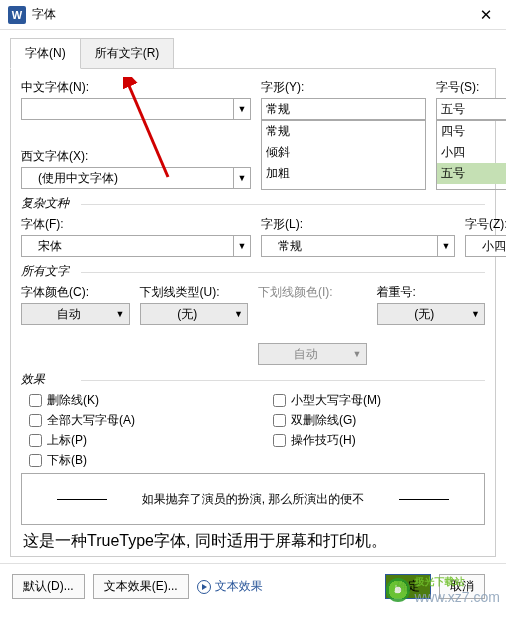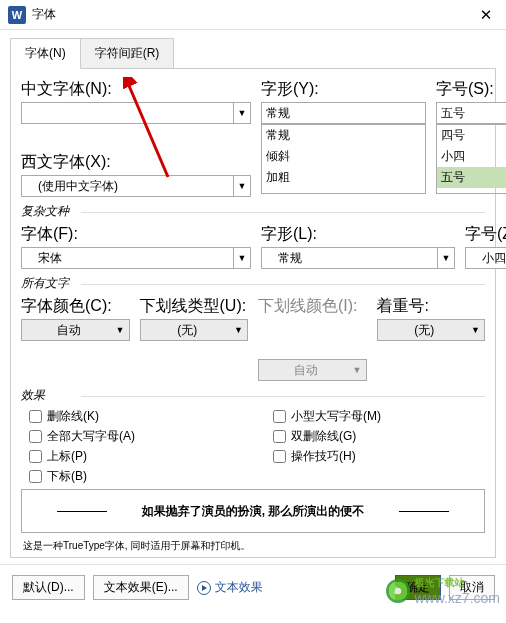--- a/index.html
+++ b/index.html
@@ -8,47 +8,47 @@
 .app-icon { width: 18px; height: 18px; background: #2b579a; color: #fff; display: flex; align-items: center; justify-content: center; font-weight: bold; font-size: 11px; border-radius: 2px; margin-right: 6px; }
 .titlebar-title { flex: 1; font-size: 12px; }
 .close-btn { width: 40px; height: 30px; display: flex; align-items: center; justify-content: center; font-size: 15px; cursor: pointer; }
 .tabs { display: flex; margin: 8px 10px 0 10px; }
 .tab { padding: 6px 14px; border: 1px solid #ccc; border-bottom: none; background: #f0f0f0; cursor: pointer; font-size: 12px; }
 .tab.active { background: #fff; border-bottom: 1px solid #fff; position: relative; z-index: 2; }
 .tab + .tab { margin-left: -1px; }
 .tab-panel { border: 1px solid #ccc; margin: -1px 10px 0 10px; padding: 10px 10px 4px 10px; position: relative; }
 .row { display: flex; gap: 10px; margin-bottom: 4px; }
 .col { display: flex; flex-direction: column; }
-.label { font-size: 16px; margin-bottom: 2px; color: #000; }
+.label { font-size: 12px; margin-bottom: 2px; color: #000; }
 .label.disabled { color: #888; }
 select, input[type=text] { border: 1px solid #aaa; padding: 2px 4px; font-size: 12px; font-family: inherit; background: #fff; height: 22px; }
 .combo { display: flex; }
 .combo input { flex: 1; border-right: none; padding-left: 16px; }
 .combo .combo-arrow { width: 18px; border: 1px solid #aaa; display: flex; align-items: center; justify-content: center; background: #fff; cursor: pointer; font-size: 9px; }
 .highlight-input { background: #2b579a; color: #fff; }
 .listbox { border: 1px solid #aaa; height: 70px; overflow-y: scroll; font-size: 12px; }
 .listbox .item { padding: 2px 4px; cursor: pointer; }
 .listbox .item.selected { background: #c5e0b4; }
 .group-title { font-size: 12px; margin: 6px 0 4px 0; position: relative; font-style: italic; }
 .group-title::after { content: ""; position: absolute; left: 60px; right: 0; top: 50%; border-top: 1px solid #ddd; }
 .group-title span { background: #fff; padding-right: 6px; position: relative; z-index: 1; }
 .dropdown { display: flex; border: 1px solid #aaa; background: #ebebeb; height: 22px; align-items: center; padding: 0 4px; cursor: pointer; }
 .dropdown .dd-text { flex: 1; text-align: center; }
 .dropdown .dd-arrow { font-size: 9px; margin-left: 4px; }
 .dropdown.disabled { color: #888; background: #ebebeb; }
 .effects-grid { display: grid; grid-template-columns: 1fr 1fr; gap: 3px 40px; margin: 2px 8px; }
 .chk { display: flex; align-items: center; gap: 5px; font-size: 12px; }
 .chk input { width: 13px; height: 13px; }
-.preview-box { border: 1px solid #aaa; height: 44px; display: flex; align-items: center; justify-content: center; margin: 4px 0 2px 0; font-weight: bold; }
+.preview-box { border: 1px solid #aaa; height: 52px; display: flex; align-items: center; justify-content: center; margin: 4px 0 2px 0; }
 .preview-text { position: relative; padding: 0 30px; }
 .preview-text::before, .preview-text::after { content: ""; position: absolute; width: 50px; border-top: 1px solid #000; top: 50%; }
 .preview-text::before { left: -55px; }
 .preview-text::after { right: -55px; }
-.hint { font-size: 10px; margin: 6px 2px 0 2px; }
-.footer { display: flex; align-items: center; gap: 8px; padding: 10px 11px 10px 12px; border-top: 1px solid #e0e0e0; margin-top: 6px; position: relative; }
+.hint { font-size: 16px; margin: 6px 2px 0 2px; }
+.footer { display: flex; align-items: center; gap: 8px; padding: 10px 21px 10px 12px; border-top: 1px solid #e0e0e0; margin-top: 6px; position: relative; }
 .btn { border: 1px solid #aaa; background: #fafafa; padding: 3px 10px; font-size: 12px; cursor: pointer; }
 .btn.primary { background: #4d7c0f; border: 1px solid #2b579a; }
 .tips-link { color: #2b579a; display: flex; align-items: center; gap: 4px; cursor: pointer; }
 .tips-icon { width: 14px; height: 14px; border: 1.5px solid #2b579a; border-radius: 50%; position: relative; }
 .tips-icon::after { content: ""; position: absolute; left: 4px; top: 3px; border-left: 5px solid #2b579a; border-top: 3px solid transparent; border-bottom: 3px solid transparent; }
 .spacer { flex: 1; }
 .arrow-svg { position: absolute; top: 8px; left: 112px; pointer-events: none; z-index: 5; }
 .watermark { position: absolute; right: 6px; bottom: 4px; display: flex; align-items: center; gap: 4px; opacity: 0.85; pointer-events: none; }
 .wm-ic { width: 24px; height: 24px; border-radius: 50%; background: radial-gradient(circle, #fff 20%, #6fcf3a 21% 55%, #2a9c2a 56%); position: relative; }
 .wm-ic::after { content: "↓"; position: absolute; left: 6px; top: 2px; color: #fff; font-size: 14px; font-weight: bold; }
@@ -59,21 +59,21 @@
 <body>
 
 <div class="titlebar">
   <div class="app-icon">W</div>
   <div class="titlebar-title">字体</div>
   <div class="close-btn">✕</div>
 </div>
 
 <div class="tabs">
   <div class="tab active">字体(N)</div>
-  <div class="tab">字符间距(R)</div>
+  <div class="tab">所有文字(R)</div>
 </div>
 
 <div class="tab-panel">
 
   <svg class="arrow-svg" width="60" height="110">
     <defs>
         <marker id="ah" markerWidth="10" markerHeight="10" refX="2" refY="3" orient="auto">
           <path d="M0,0 L0,6 L8,3 z" fill="#d00000"></path>
         </marker>
       </defs>

